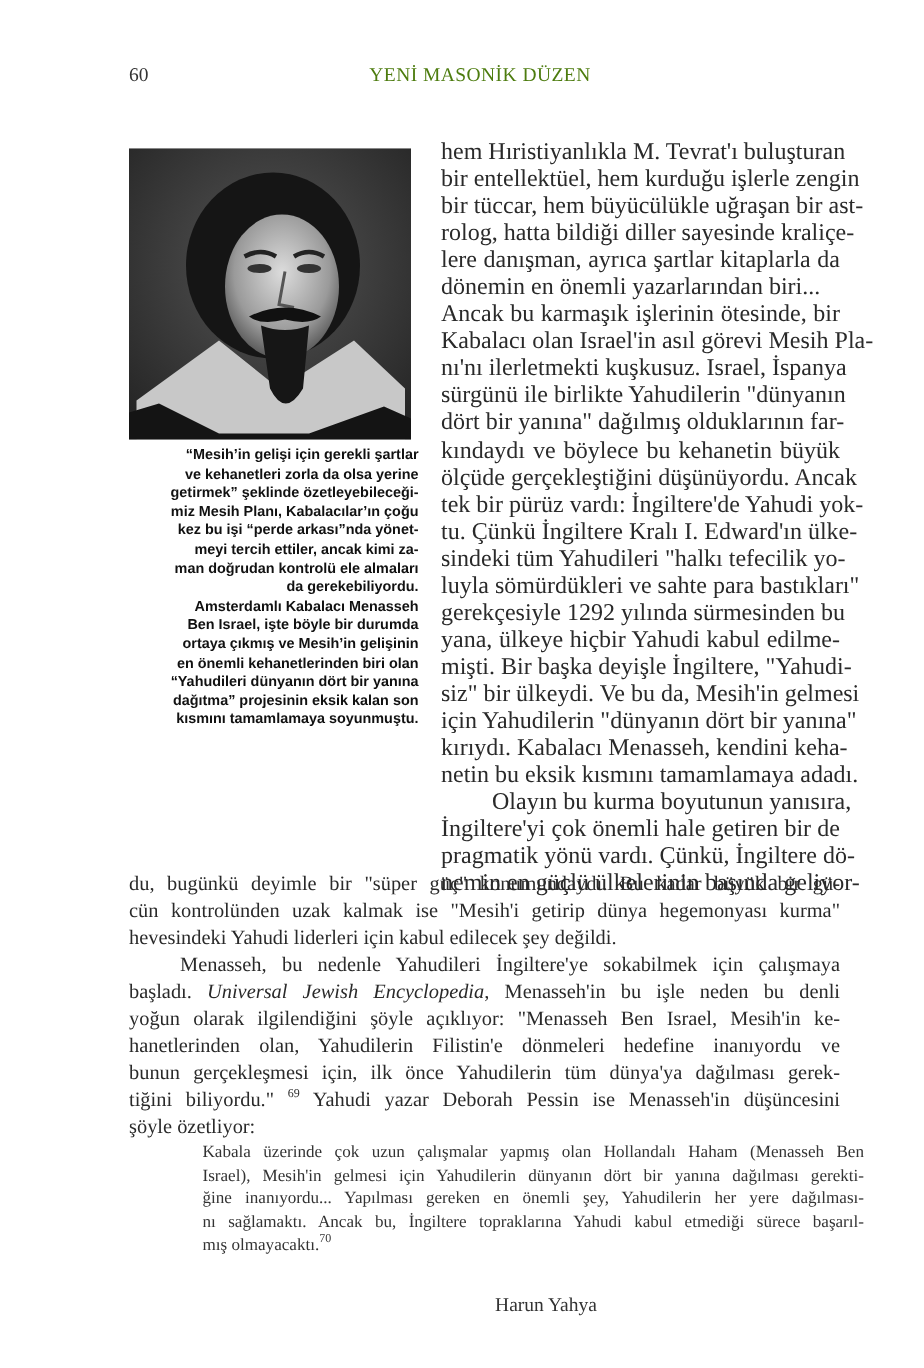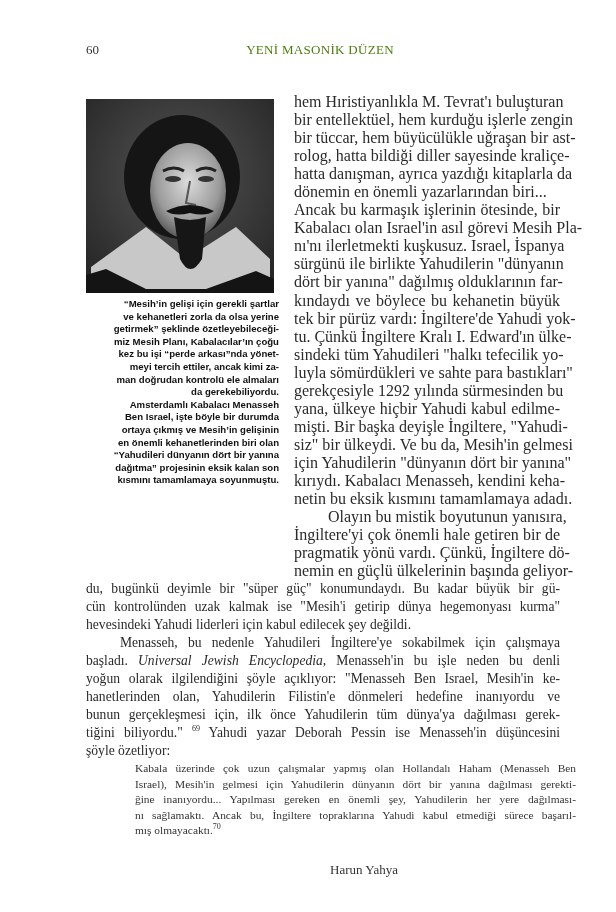--- a/index.html
+++ b/index.html
@@ -88,40 +88,41 @@
       <span class="cl">dağıtma” projesinin eksik kalan son</span><br>
       <span class="cl">kısmını tamamlamaya soyunmuştu.</span>
     </p>
   </div>
 
   <div class="col-right">
     <span class="line">hem Hıristiyanlıkla M. Tevrat'ı buluşturan</span>
     <span class="line">bir entellektüel, hem kurduğu işlerle zengin</span>
     <span class="line">bir tüccar, hem büyücülükle uğraşan bir ast-</span>
     <span class="line">rolog, hatta bildiği diller sayesinde kraliçe-</span>
-    <span class="line">hatta danışman, ayrıca yazdığı kitaplarla da</span>
+    <span class="line">lere danışman, ayrıca şartlar kitaplarla da</span>
     <span class="line last">dönemin en önemli yazarlarından biri...</span>
     <span class="line">Ancak bu karmaşık işlerinin ötesinde, bir</span>
     <span class="line">Kabalacı olan Israel'in asıl görevi Mesih Pla-</span>
     <span class="line">nı'nı ilerletmekti kuşkusuz. Israel, İspanya</span>
     <span class="line">sürgünü ile birlikte Yahudilerin "dünyanın</span>
     <span class="line">dört bir yanına" dağılmış olduklarının far-</span>
     <span class="line">kındaydı ve böylece bu kehanetin büyük</span>
+    <span class="line">ölçüde gerçekleştiğini düşünüyordu. Ancak</span>
     <span class="line">tek bir pürüz vardı: İngiltere'de Yahudi yok-</span>
     <span class="line">tu. Çünkü İngiltere Kralı I. Edward'ın ülke-</span>
     <span class="line">sindeki tüm Yahudileri "halkı tefecilik yo-</span>
     <span class="line">luyla sömürdükleri ve sahte para bastıkları"</span>
     <span class="line">gerekçesiyle 1292 yılında sürmesinden bu</span>
     <span class="line">yana, ülkeye hiçbir Yahudi kabul edilme-</span>
     <span class="line">mişti. Bir başka deyişle İngiltere, "Yahudi-</span>
     <span class="line">siz" bir ülkeydi. Ve bu da, Mesih'in gelmesi</span>
     <span class="line">için Yahudilerin "dünyanın dört bir yanına"</span>
     <span class="line">kırıydı. Kabalacı Menasseh, kendini keha-</span>
     <span class="line last">netin bu eksik kısmını tamamlamaya adadı.</span>
-    <span class="line indent">Olayın bu mistik boyutunun yanısıra,</span>
+    <span class="line indent">Olayın bu kurma boyutunun yanısıra,</span>
     <span class="line">İngiltere'yi çok önemli hale getiren bir de</span>
     <span class="line">pragmatik yönü vardı. Çünkü, İngiltere dö-</span>
     <span class="line">nemin en güçlü ülkelerinin başında geliyor-</span>
   </div>
 
   <div class="full">
     <span class="line">du, bugünkü deyimle bir "süper güç" konumundaydı. Bu kadar büyük bir gü-</span>
     <span class="line">cün kontrolünden uzak kalmak ise "Mesih'i getirip dünya hegemonyası kurma"</span>
     <span class="line last">hevesindeki Yahudi liderleri için kabul edilecek şey değildi.</span>
     <span class="line indent">Menasseh, bu nedenle Yahudileri İngiltere'ye sokabilmek için çalışmaya</span>

